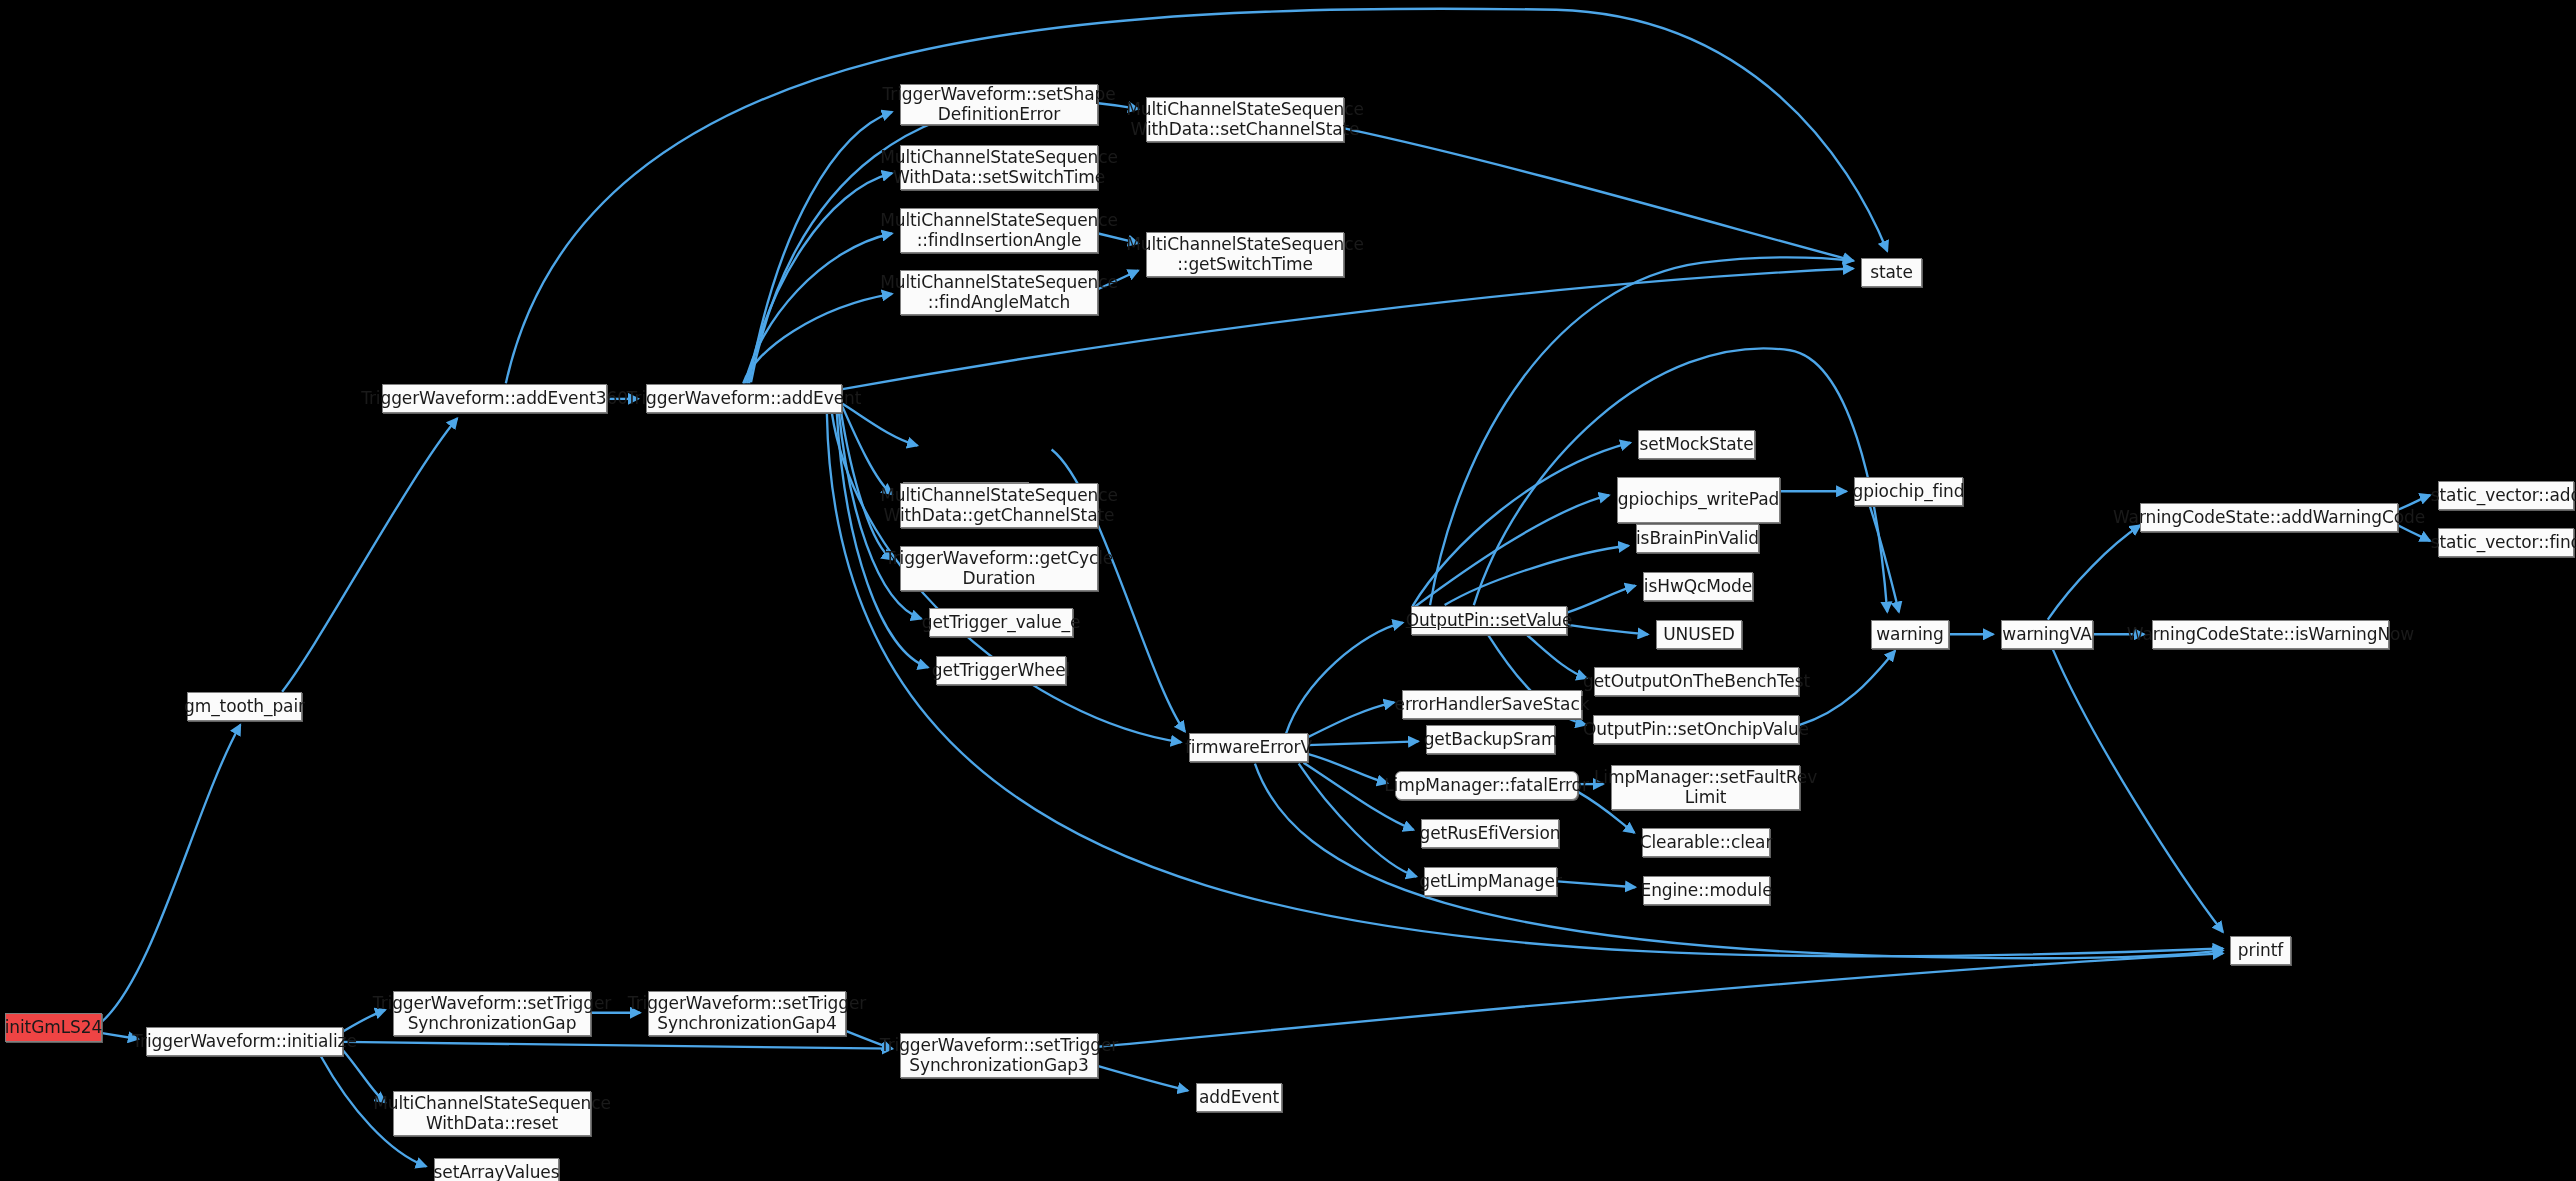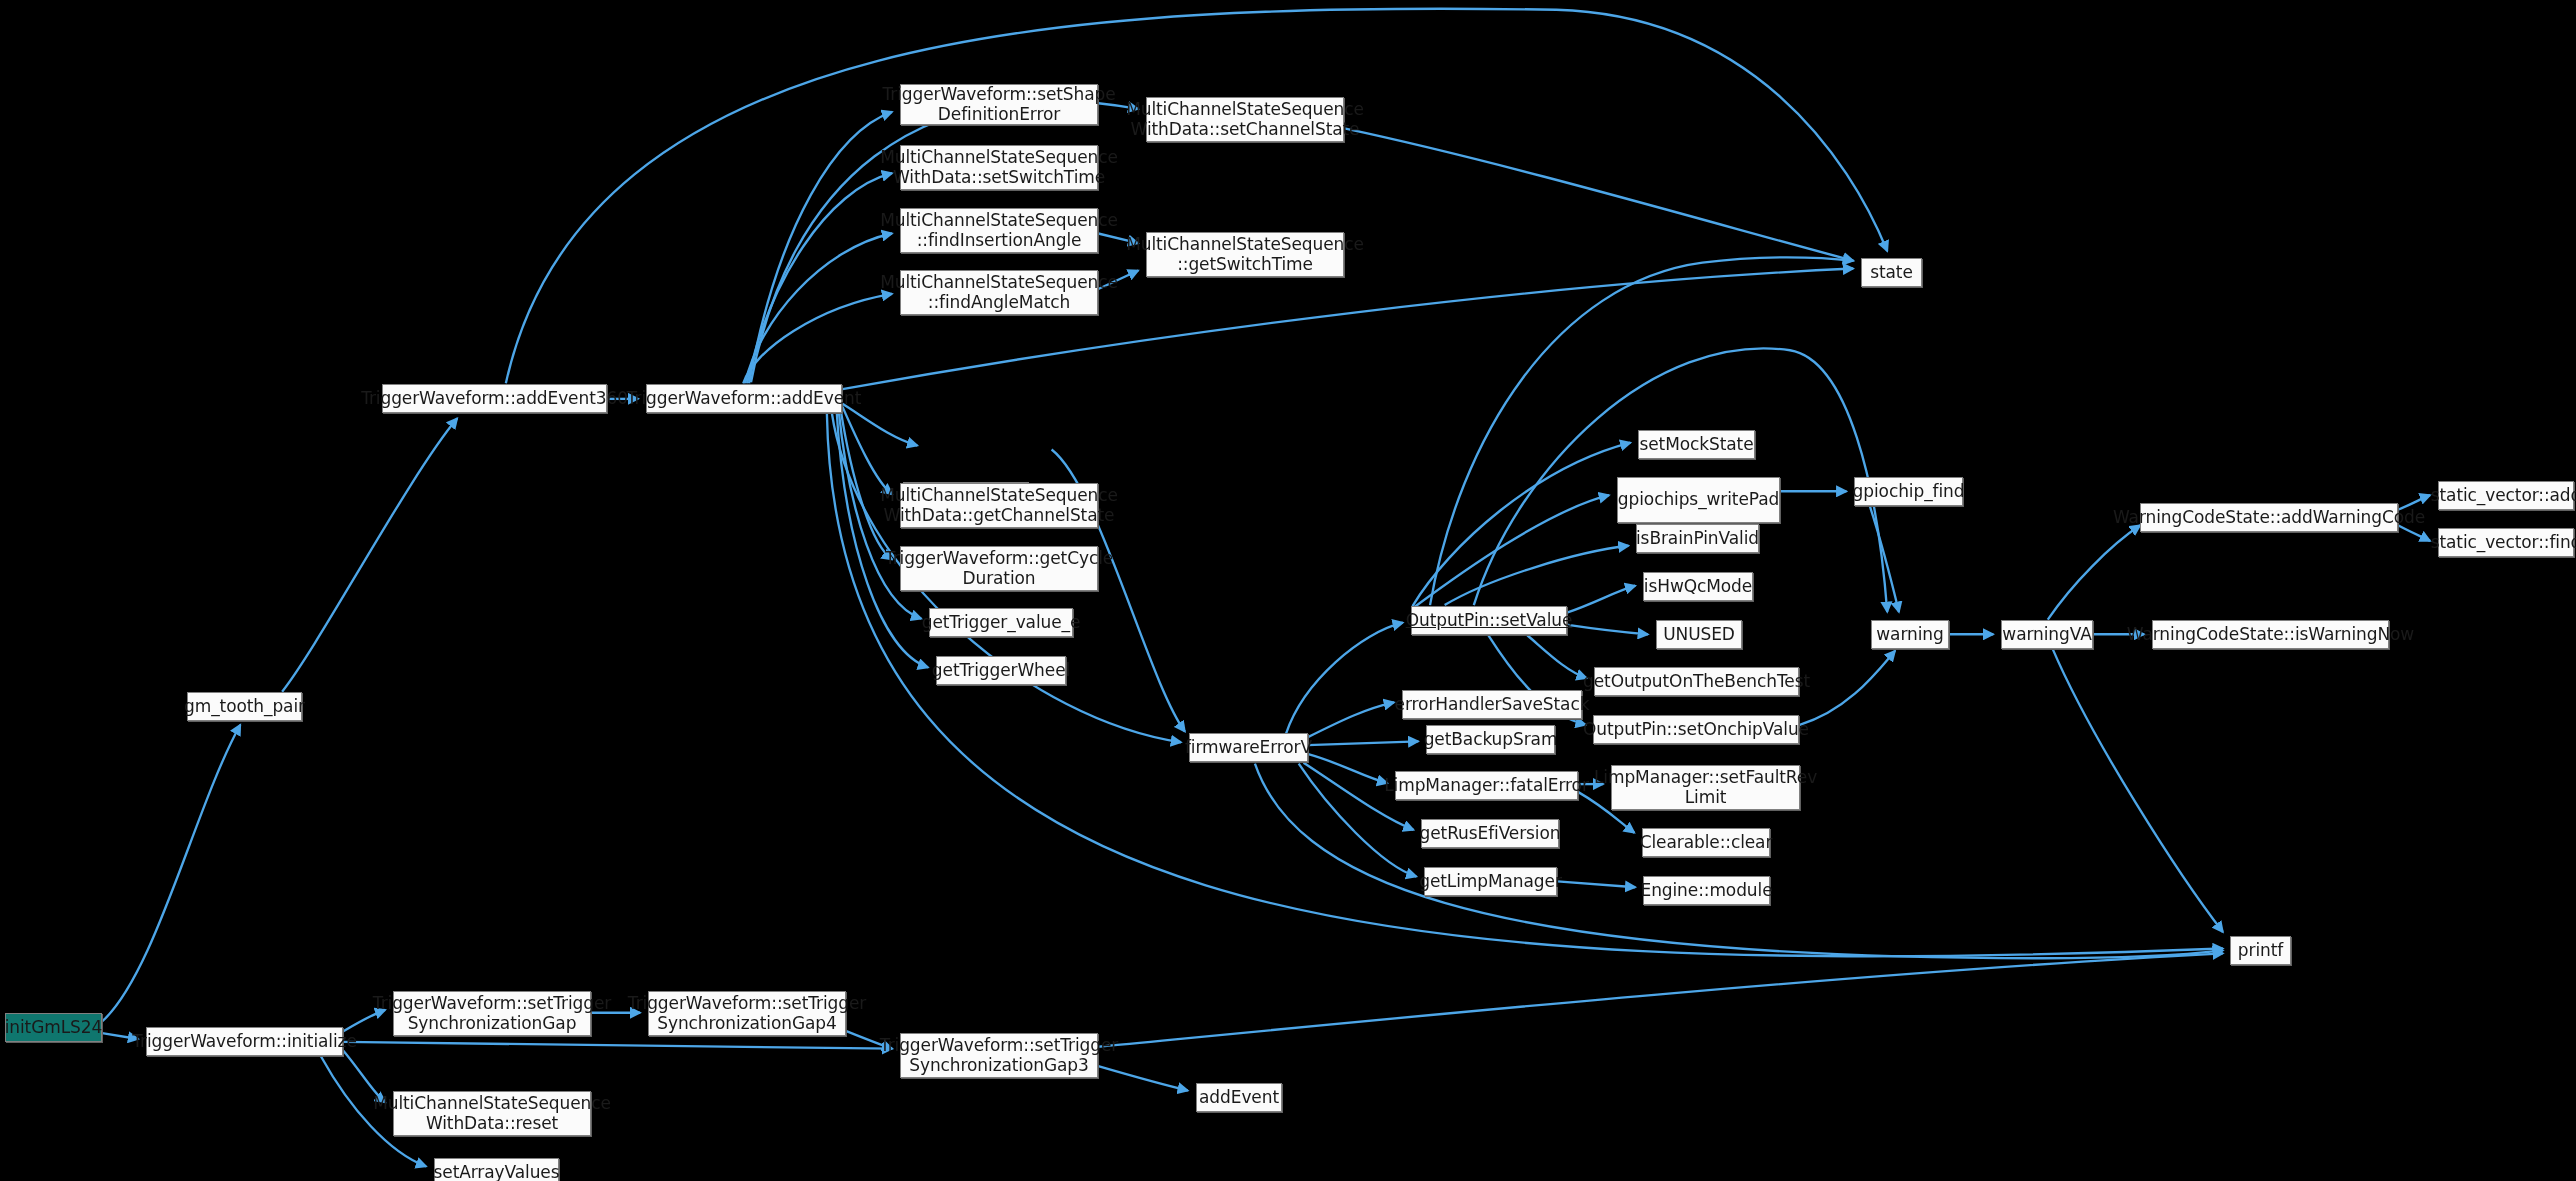--- a/index.html
+++ b/index.html
@@ -40,21 +40,21 @@
     justify-content: center;
     text-align: center;
     color: #1a1a1a;
     font-size: 17px;
     line-height: 1.16;
     letter-spacing: -0.1px;
     white-space: pre-line;
     padding: 0 3.9px;
   }
   .node.current {
-    background: #0f766e;
+    background: #ef4444;
   }
 </style>
 </head>
 <body>
 
 <div id="graph-root">
   <svg id="edge-layer" viewBox="0 0 2648 1215" xmlns="http://www.w3.org/2000/svg">
     <defs>
       <marker id="arrow" viewBox="0 0 10 10" refX="8.5" refY="5" markerWidth="5.2" markerHeight="5.2" orient="auto-start-reverse">
         <path d="M 0 0 L 10 5 L 0 10 z" fill="#4da6e8"></path>
@@ -151,21 +151,21 @@
       <div class="node" style="left: 1638px; top: 430px; width: 117px; height: 29px;">setMockState</div>
       <div class="node" style="left: 1617px; top: 477px; width: 163px; height: 46px;">gpiochips_writePad</div>
       <div class="node" style="left: 1636px; top: 524px; width: 123px; height: 29px;">isBrainPinValid</div>
       <div class="node" style="left: 1643px; top: 572px; width: 110px; height: 29px;">isHwQcMode</div>
       <div class="node" style="left: 1656px; top: 620px; width: 86px; height: 29px;">UNUSED</div>
       <div class="node" style="left: 1411px; top: 606px; width: 156px; height: 29px; text-decoration: underline;">OutputPin::setValue</div>
       <div class="node" style="left: 1594px; top: 667px; width: 205px; height: 29px;">getOutputOnTheBenchTest</div>
       <div class="node" style="left: 1593px; top: 715px; width: 206px; height: 29px;">OutputPin::setOnchipValue</div>
       <div class="node" style="left: 1402px; top: 690px; width: 180px; height: 29px;">errorHandlerSaveStack</div>
       <div class="node" style="left: 1426px; top: 725px; width: 129px; height: 29px;">getBackupSram</div>
-      <div class="node" style="left: 1395px; top: 771px; width: 183px; height: 29px;">LimpManager::fatalError</div>
+      <div class="node" style="left: 1395px; top: 771px; width: 183px; height: 29px; border-radius: 6px;">LimpManager::fatalError</div>
       <div class="node" style="left: 1611px; top: 765px; width: 189px; height: 45px;">LimpManager::setFaultRev
 Limit</div>
       <div class="node" style="left: 1421px; top: 819px; width: 138px; height: 29px;">getRusEfiVersion</div>
       <div class="node" style="left: 1642px; top: 828px; width: 128px; height: 29px;">Clearable::clear</div>
       <div class="node" style="left: 1424px; top: 867px; width: 133px; height: 29px;">getLimpManager</div>
       <div class="node" style="left: 1643px; top: 876px; width: 127px; height: 29px;">Engine::module</div>
       <div class="node" style="left: 1854px; top: 477px; width: 109px; height: 29px;">gpiochip_find</div>
       <div class="node" style="left: 1871px; top: 620px; width: 78px; height: 29px;">warning</div>
       <div class="node" style="left: 2001px; top: 620px; width: 92px; height: 29px;">warningVA</div>
       <div class="node" style="left: 2140px; top: 503px; width: 258px; height: 29px;">WarningCodeState::addWarningCode</div>

